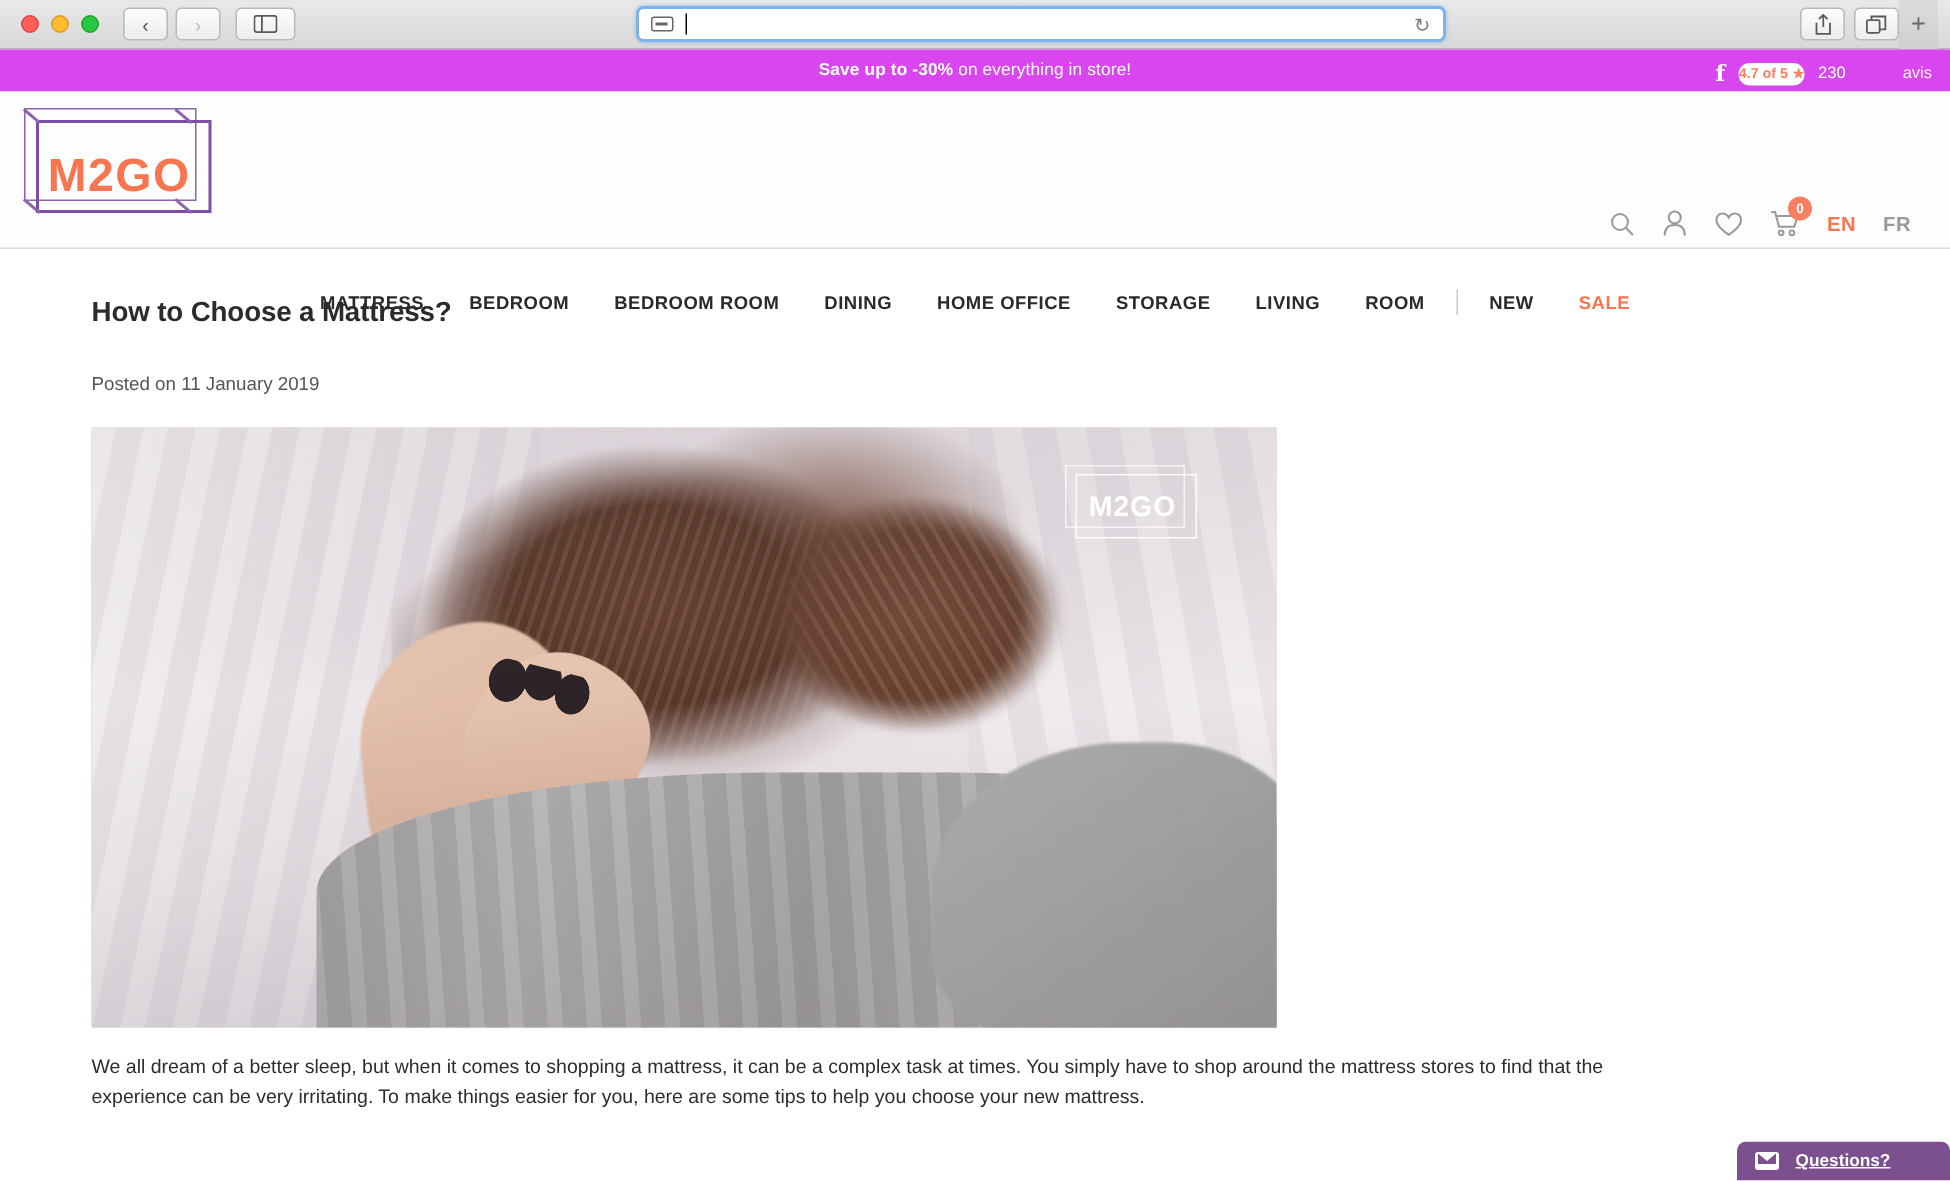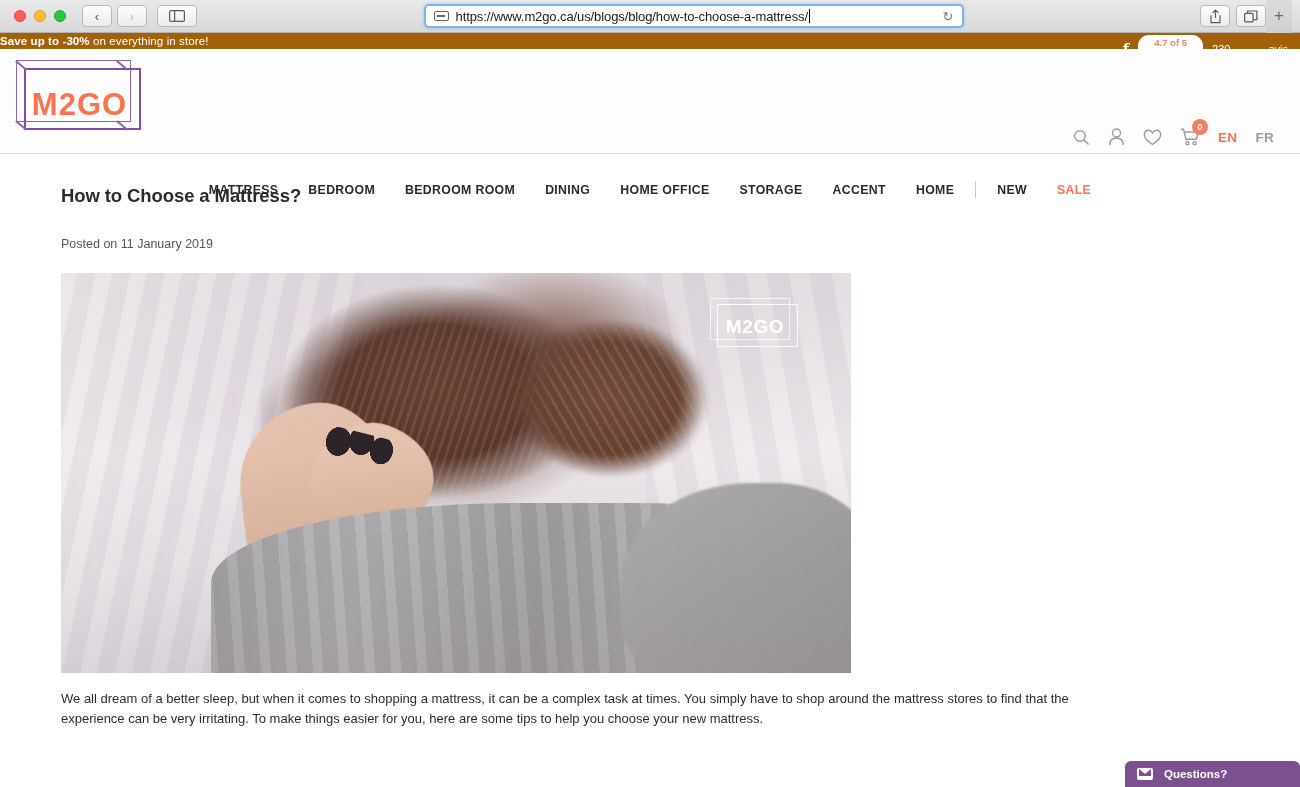--- a/index.html
+++ b/index.html
@@ -60,35 +60,35 @@
   .url-text { font-size: 13px; color: #1a1a1a; letter-spacing: -.1px; white-space: nowrap; }
   .caret { display:inline-block; width:1px; height:14px; background:#000; margin-left:1px; vertical-align:-2px; }
   .reload { position:absolute; right:8px; font-size:13px; color:#7a7a7a; }
 
   .chrome-right { display: flex; gap: 6px; align-items: center; margin-left: 10px; }
   .plus-btn { width: 26px; height: 33px; display:flex; align-items:center; justify-content:center;
               color:#6a6a6a; font-size:17px; background: linear-gradient(to bottom,#dcdcdc,#cfcfcf); }
 
   
   .promo {
-    height: 16px; background: #a16207;
-    display: flex; align-items: center; justify-content: flex-start;
+    height: 28px; background: #d946ef;
+    display: flex; align-items: center; justify-content: center;
     position: relative; color: #fff;
   }
   .promo-text { font-size: 11.5px; letter-spacing: .1px; }
   .promo-text b { font-weight: 700; }
   .promo-right {
     position: absolute; right: 12px; top: 0; height: 32px;
     display: flex; align-items: center; gap: 9px;
   }
   .fb-icon { font-weight: 700; font-size: 15px; font-family: "DejaVu Serif", serif; color:#fff; line-height:1; }
   .rating-pill {
     background: #fff; color: #f97f62; border-radius: 11px;
-    padding: 2px 16px; font-size: 9.5px; font-weight: 700;
-    display: flex; align-items: center; gap: 3px; white-space: nowrap; flex-direction: column;
+    padding: 2px 0; font-size: 9.5px; font-weight: 700;
+    display: flex; align-items: center; gap: 3px; white-space: nowrap;
   }
   .star { font-size: 9px; }
   .avis { font-size: 11px; color: #fff; }
   .avis b { font-weight: 400; }
   .avis span { font-weight: 400; opacity: .95; margin-left: 35px; }
 
   
   .site-header {
     position: relative; height: 105px;
     background: #fdfdfd;
@@ -278,21 +278,22 @@
   .body-text { width: 1018px; margin-top: 16px; font-size: 13px; line-height: 1.55; color: #2d2d2d; }
   .section-heading { margin-top: 24px; font-size: 15.5px; font-weight: 700; color:#232323; letter-spacing:-.1px; }
 
   
   .chat-widget {
     position: fixed; right: 0px; bottom: 0px;
     background: #7c4f8f; color:#fff;
     border-radius: 6px 6px 0 0;
     height: 26px; padding: 0 18px 0 12px;
     display:flex; align-items:center; gap: 11px;
-    width: 175px;
+    width: 142px;
+    text-decoration: underline;
   }
   .chat-widget .env { width:16px; height:12px; background:#fff; border-radius:2px; position:relative; }
   .chat-widget .env::after {
     content:""; position:absolute; left:2px; top:1px; width:12px; height:7px;
     border-left:6px solid #7c4f8f; border-right:6px solid #7c4f8f; border-top:5px solid transparent;
     box-sizing:border-box;
   }
   .chat-widget .ctext { font-size: 11.5px; font-weight: 700; }
 </style>
 </head>
@@ -316,21 +317,20 @@
   <div class="chrome-btn" style="min-width:40px;">
     <svg width="16" height="12" viewBox="0 0 16 12">
       <rect x="0.6" y="0.6" width="14.8" height="10.8" fill="none" stroke="#5a5a5a" stroke-width="1.2" rx="1.5"></rect>
       <line x1="5.6" y1="0.6" x2="5.6" y2="11.4" stroke="#5a5a5a" stroke-width="1.2"></line>
     </svg>
   </div>
 
   <div class="urlbar-wrap">
     <div class="urlbar">
       <span class="url-icon"></span>
-      <span class="url-text">https://www.m2go.ca/us/blogs/blog/how-to-choose-a-mattress/</span>
         <span class="caret"></span>
       <span class="reload">↻</span>
     </div>
   </div>
 
   <div class="chrome-right">
     <div class="chrome-btn" style="min-width:30px;">
       <svg width="13" height="15" viewBox="0 0 13 15">
         <path d="M6.5 1 L6.5 9" stroke="#5a5a5a" stroke-width="1.2" fill="none"></path>
         <path d="M3.6 3.8 L6.5 1 L9.4 3.8" stroke="#5a5a5a" stroke-width="1.2" fill="none"></path>
@@ -406,22 +406,22 @@
     <span class="lang inactive">FR</span>
   </div>
 
   <div class="main-nav">
     <span class="nav-item">MATTRESS</span>
     <span class="nav-item">BEDROOM</span>
     <span class="nav-item">BEDROOM ROOM</span>
     <span class="nav-item">DINING</span>
     <span class="nav-item">HOME OFFICE</span>
     <span class="nav-item">STORAGE</span>
-    <span class="nav-item">ACCENT</span>
-    <span class="nav-item">HOME</span>
+    <span class="nav-item">LIVING</span>
+    <span class="nav-item">ROOM</span>
     <span class="nav-div"></span>
     <span class="nav-item">NEW</span>
     <span class="nav-item sale">SALE</span>
   </div>
 </div>
 
 <div class="article">
   <div class="article-title">How to Choose a Mattress?</div>
   <div class="article-date">Posted on 11 January 2019</div>
 

